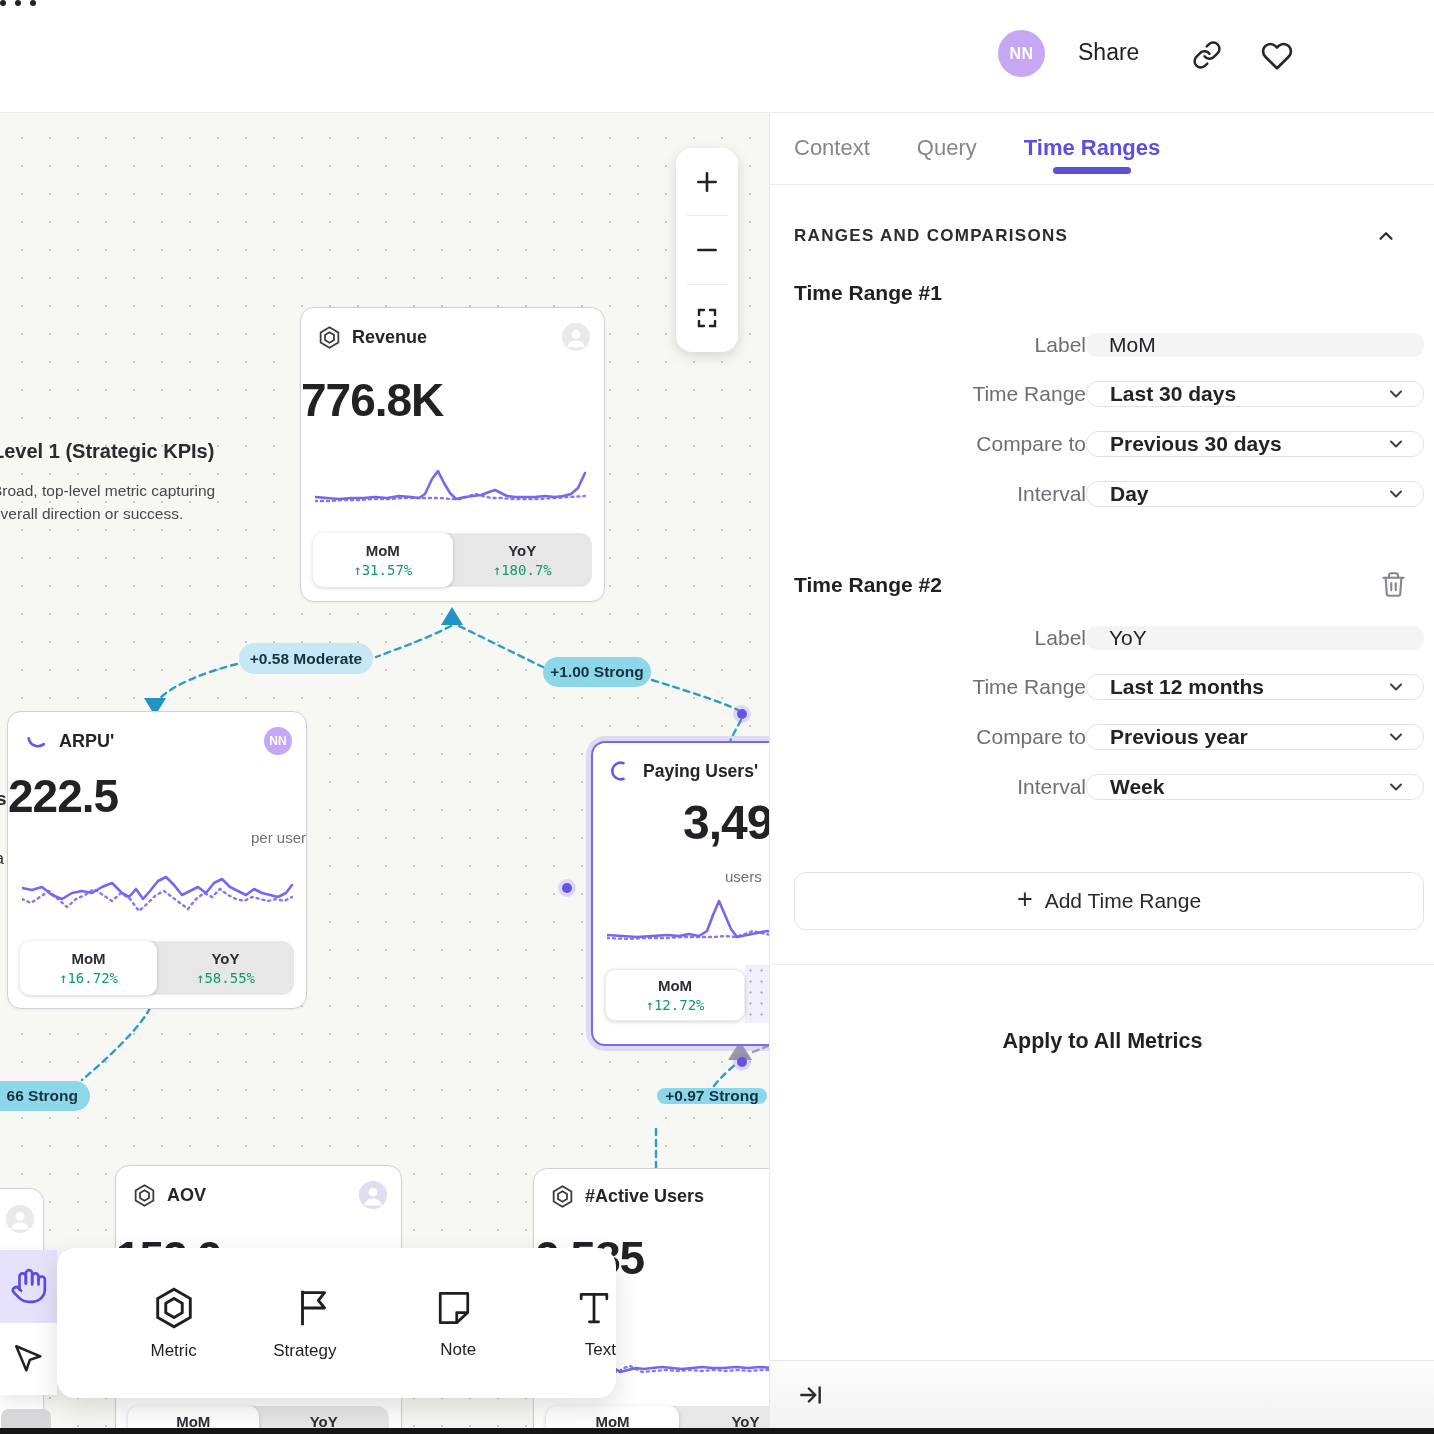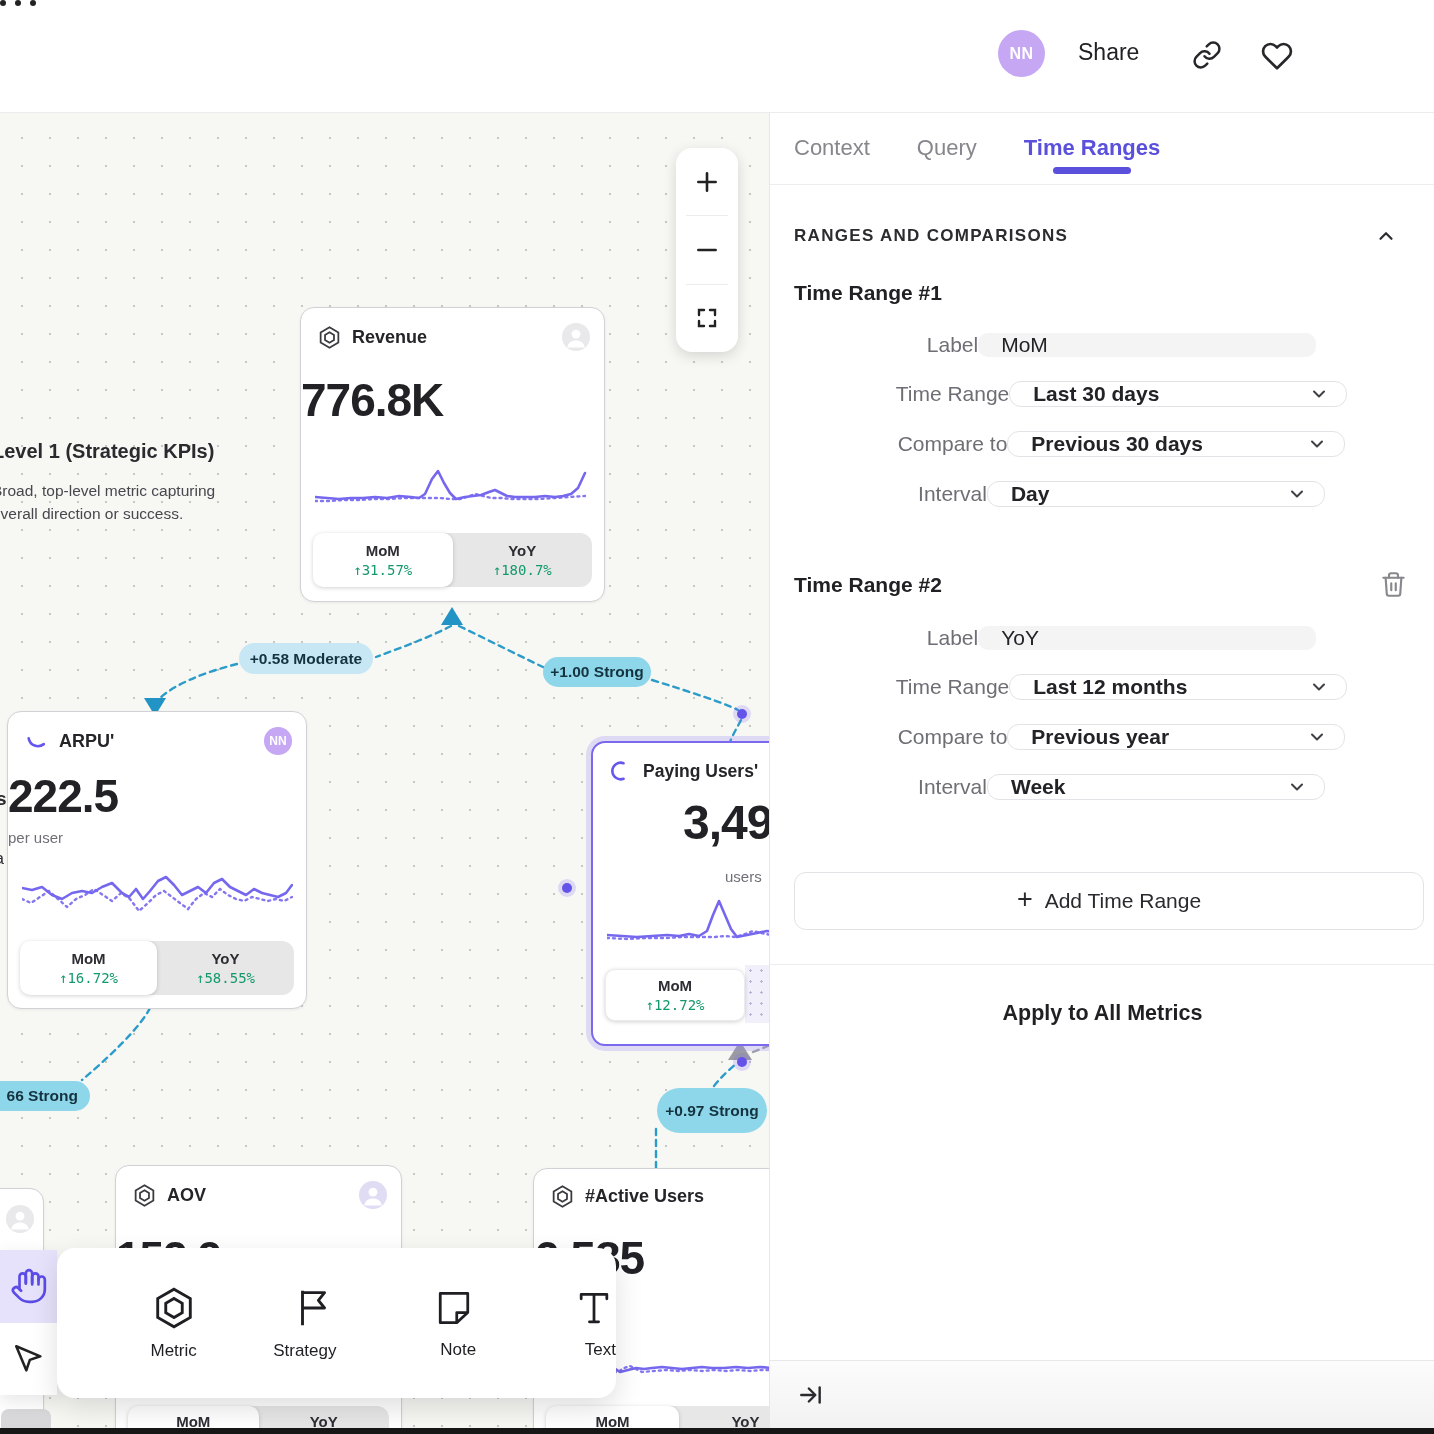--- a/index.html
+++ b/index.html
@@ -35,21 +35,21 @@
   .card{position:absolute;background:#fff;border:1px solid #d2d2d6;border-radius:14px;
         box-shadow:0 1px 3px rgba(0,0,0,.06);z-index:5;}
   .card.selected{border:2px solid #7a68ef;box-shadow:0 0 0 5px rgba(150,130,245,.25);}
   .card-head{display:flex;align-items:center;gap:10px;padding:15px 14px 0 16px;}
   .card-title{font-size:18px;font-weight:700;color:#242429;flex:1;white-space:nowrap;}
   .mini-avatar{width:28px;height:28px;border-radius:50%;background:#e9e9ec;overflow:hidden;flex:none;}
   .mini-avatar.lav{background:#e0dcf4;}
   .mini-avatar.nn{background:#c5a7f3;color:#fff;font-size:12px;font-weight:700;
                   display:flex;align-items:center;justify-content:center;}
   .card-value{text-align:left;font-size:46px;font-weight:700;color:#222226;letter-spacing:-1px;}
-  .card-unit{text-align:left;font-size:15px;color:#6f6f77;}
+  .card-unit{text-align:right;font-size:15px;color:#6f6f77;}
   .spark{position:absolute;left:14px;}
   .toggle{position:absolute;left:12px;right:12px;height:54px;background:#e7e7e7;border-radius:12px;display:flex;}
   .half{flex:1;display:flex;flex-direction:column;align-items:center;justify-content:center;gap:3px;}
   .half.sel{background:#fff;border-radius:10px;box-shadow:0 1px 4px rgba(0,0,0,.18);}
   .half.cliptop{justify-content:flex-start;padding-top:7px;}
   .t-label{font-size:15px;font-weight:700;color:#2d2d33;}
   .t-val{font-family:"DejaVu Sans Mono",monospace;font-size:14px;color:#13996c;}
 
   
   .pill{position:absolute;border-radius:999px;display:flex;align-items:center;justify-content:center;
@@ -79,32 +79,32 @@
   .tabs{height:72px;display:flex;align-items:center;gap:47px;padding-left:24px;
         border-bottom:1px solid #ededf0;position:relative;}
   .tab{font-size:22px;font-weight:500;color:#86868d;position:relative;}
   .tab.active{color:#5a50dc;font-weight:600;}
   .tab-underline{position:absolute;left:50%;transform:translateX(-50%);bottom:-13px;width:78px;height:7px;
                  border-radius:4px;background:#5a50dc;}
   .section-row{margin:40px 38px 0 24px;display:flex;align-items:center;justify-content:space-between;}
   .section-title{font-size:17px;font-weight:700;letter-spacing:1.3px;color:#2b2b30;}
   .tr-title{margin:34px 0 0 24px;font-size:21px;font-weight:700;color:#212125;}
   .tr2-head{margin:64px 28px 0 24px;display:flex;align-items:center;justify-content:space-between;}
-  .field-row{margin:24px 11px 0 0;padding-left:49px;display:flex;align-items:center;justify-content:center;}
+  .field-row{margin:24px 11px 0 0;padding-left:49px;display:flex;align-items:center;justify-content:flex-end;}
   .caption{font-size:21px;color:#6e6e75;}
   .control{width:338px;height:55px;box-sizing:border-box;}
   .input{background:#f4f4f5;border-radius:10px;display:flex;align-items:center;padding-left:23px;
          font-size:21px;color:#232327;height:100%;}
   .select{background:#fff;border:1px solid #e3e3e7;border-radius:12px;display:flex;align-items:center;
           justify-content:space-between;padding:0 17px 0 23px;font-size:21px;font-weight:700;color:#232327;height:100%;}
   .add-btn{margin:72px 11px 0 24px;height:56px;border:1px solid #e3e3e7;border-radius:12px;background:#fff;
            display:flex;align-items:center;justify-content:center;gap:12px;font-size:21px;color:#2a2a2e;}
   .add-plus{font-size:27px;font-weight:400;color:#2a2a2e;margin-top:-3px;}
   .panel-divider{margin:34px 0 0 0;border:0;border-top:1px solid #ededf0;}
-  .apply-btn{margin-top:36px;text-align:center;font-size:21.5px;font-weight:600;color:#1f1f24;}
+  .apply-btn{margin-top:64px;text-align:center;font-size:21.5px;font-weight:600;color:#1f1f24;}
   .panel-footer{position:absolute;left:0;right:0;bottom:6px;height:68px;border-top:1px solid #e8e8ea;
                 background:linear-gradient(#fcfcfc,#f2f2f3);display:flex;align-items:center;padding-left:28px;
                 box-sizing:border-box;}
   .bottom-bar{position:absolute;left:0;right:0;bottom:0;height:6px;background:#161616;z-index:60;}
 
   
   .dotzone{position:absolute;background:#f1effa;
            background-image:radial-gradient(#b9b4d6 1.2px,transparent 1.3px);
            background-size:11px 11px;border-radius:0 10px 10px 0;}
 </style>
@@ -166,21 +166,21 @@
       <circle cx="567" cy="776" r="9" fill="rgba(124,102,240,.20)"></circle>
         <circle cx="567" cy="776" r="5" fill="#6353e8"></circle>
       <circle cx="742" cy="950" r="9" fill="rgba(124,102,240,.20)"></circle>
         <circle cx="742" cy="950" r="5" fill="#6353e8"></circle>
     </g>
   </svg>
 
   <div class="pill moderate" style="left:239px;top:531px;width:134px;height:31px;">+0.58 Moderate</div>
   <div class="pill strong" style="left:543px;top:545px;width:108px;height:30px;">+1.00 Strong</div>
   <div class="pill strong" style="left:-32px;top:969px;width:110px;height:30px;justify-content:flex-end;padding-right:12px;">66 Strong</div>
-  <div class="pill strong" style="left:657px;top:976px;width:110px;height:45px;text-align:center;">+0.97 Strong</div>
+  <div class="pill strong" style="left:657px;top:976px;width:110px;height:16px;text-align:center;">+0.97 Strong</div>
 
   <div class="card" style="left:300px;top:195px;width:303px;height:293px;">
     <div class="card-head">
       <span>
         <svg width="25" height="25" viewBox="0 0 24 24" fill="none" stroke="#3a3a40" stroke-width="1.7">
           <polygon points="12,2.2 20.5,7.1 20.5,16.9 12,21.8 3.5,16.9 3.5,7.1"></polygon>
           <polygon points="12,7 16.3,9.5 16.3,14.5 12,17 7.7,14.5 7.7,9.5"></polygon>
         </svg>
       </span>
       <span class="card-title">Revenue</span>

